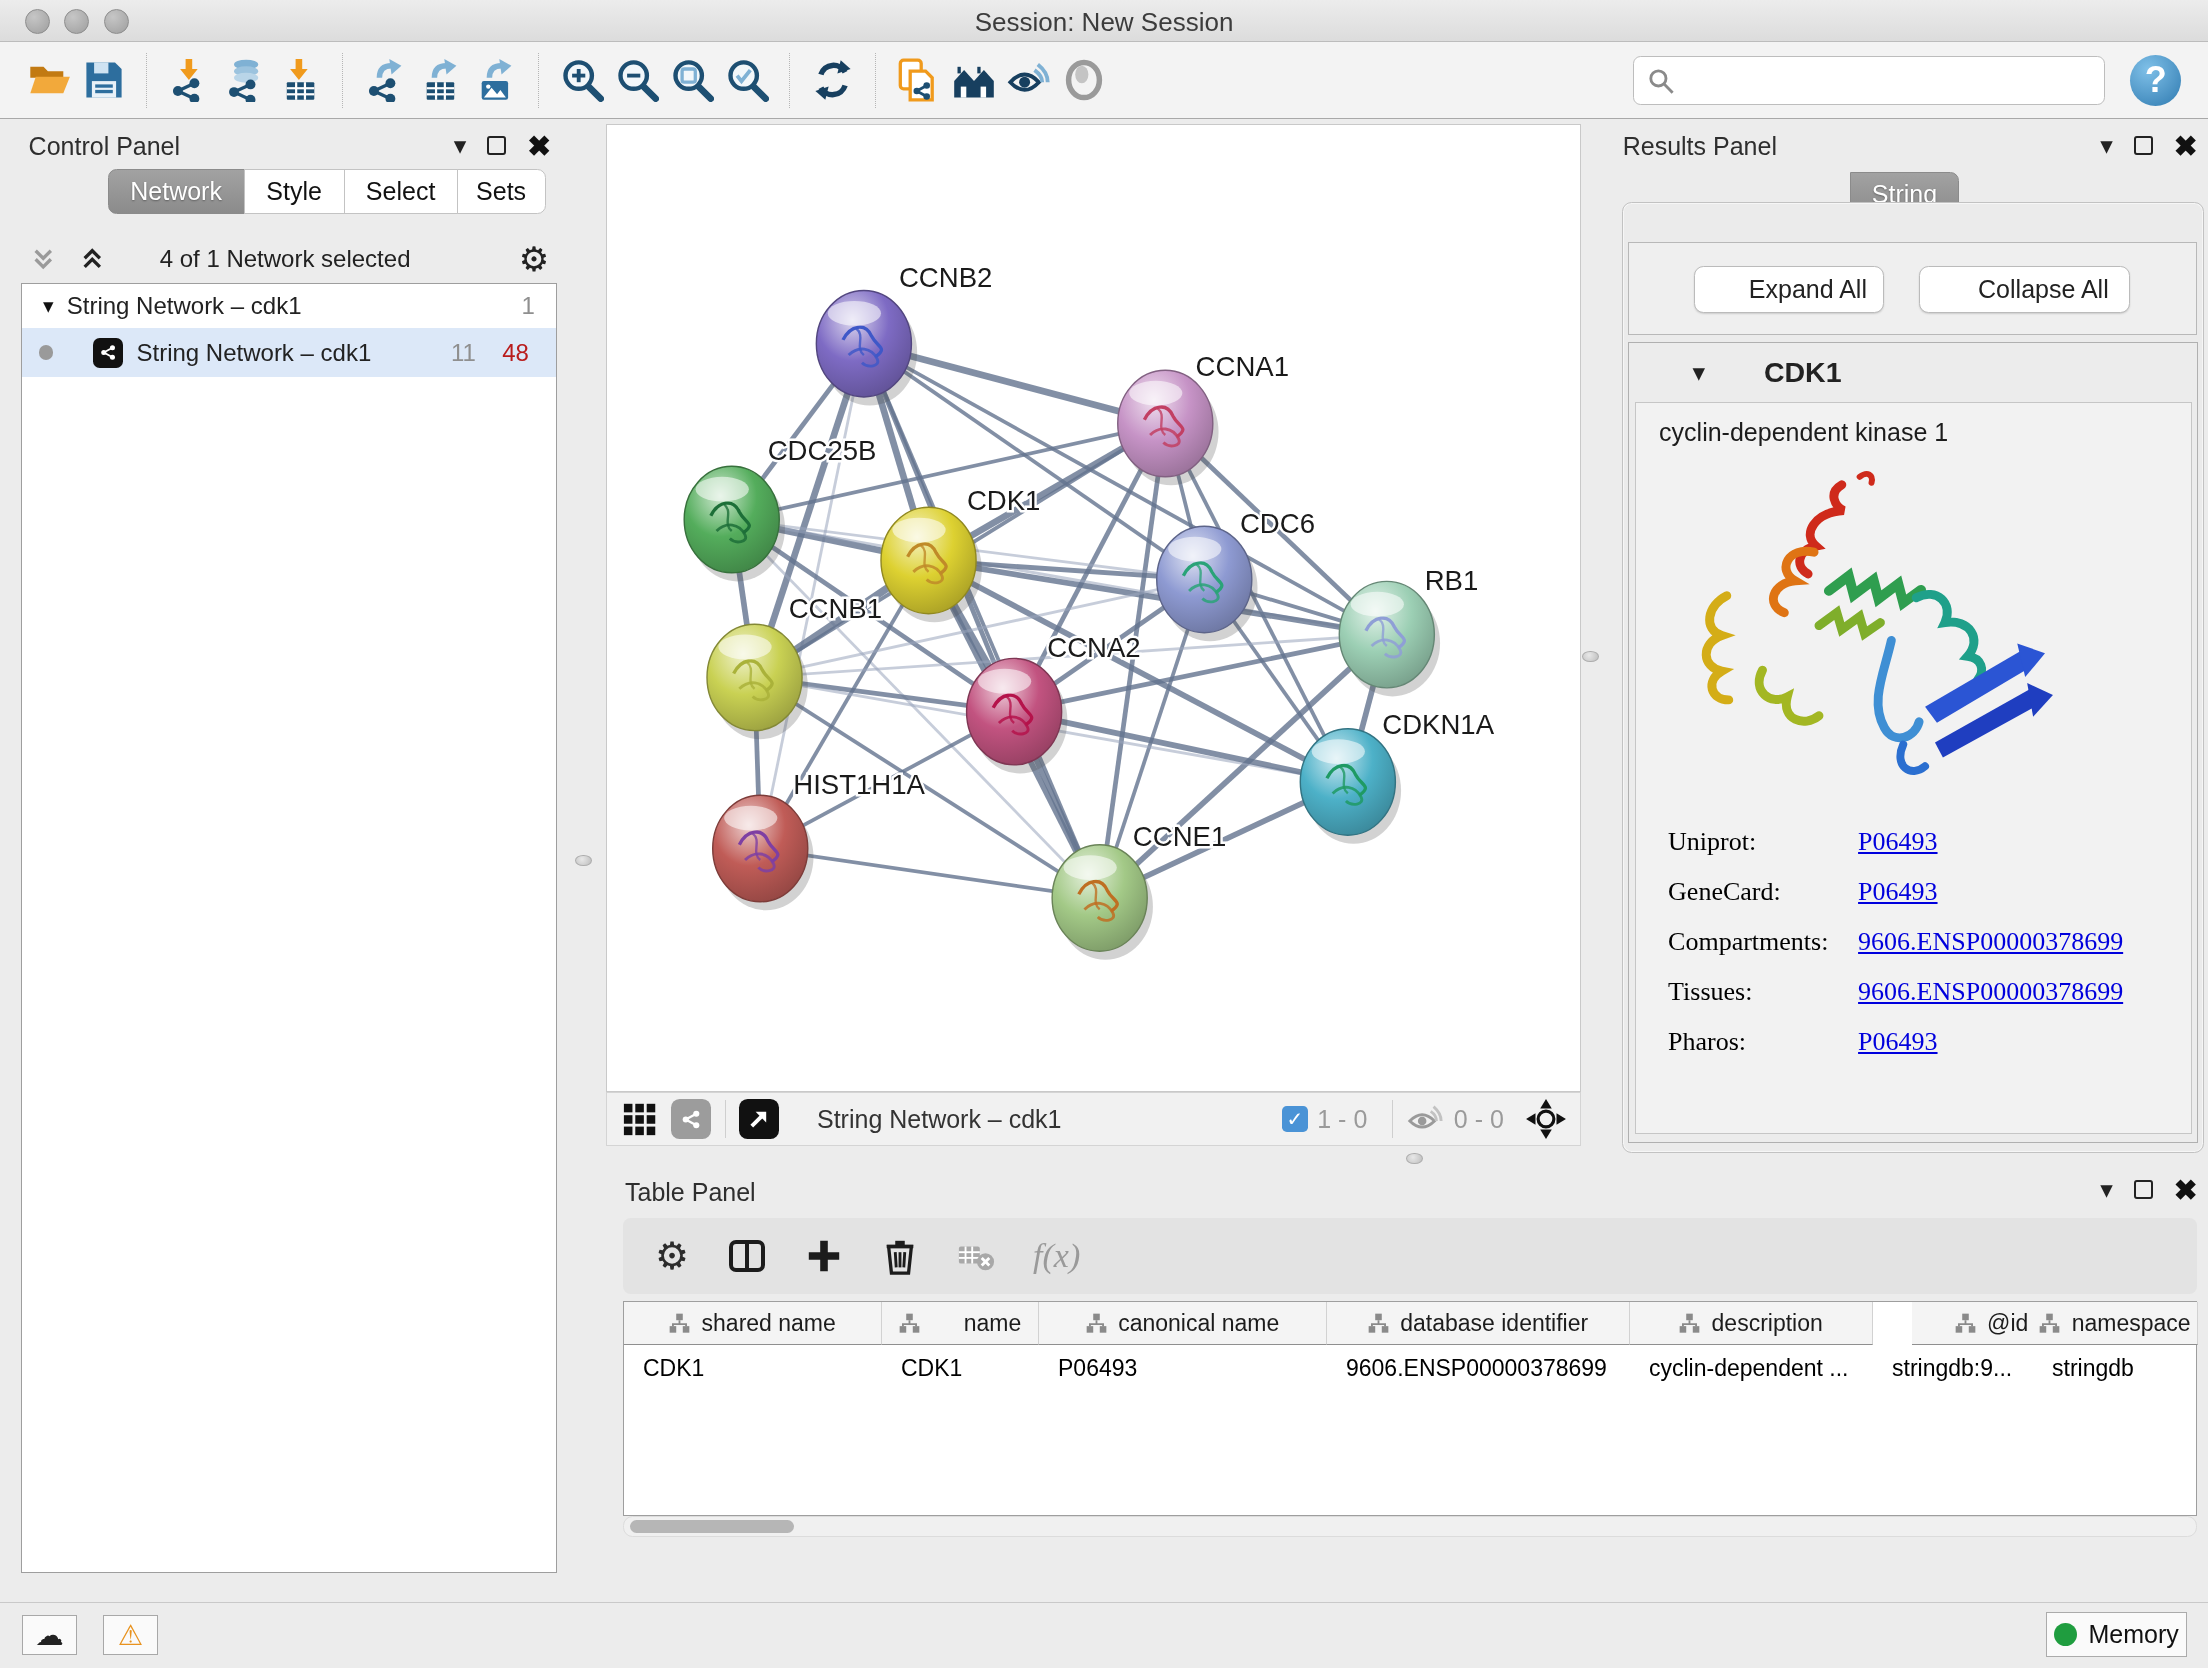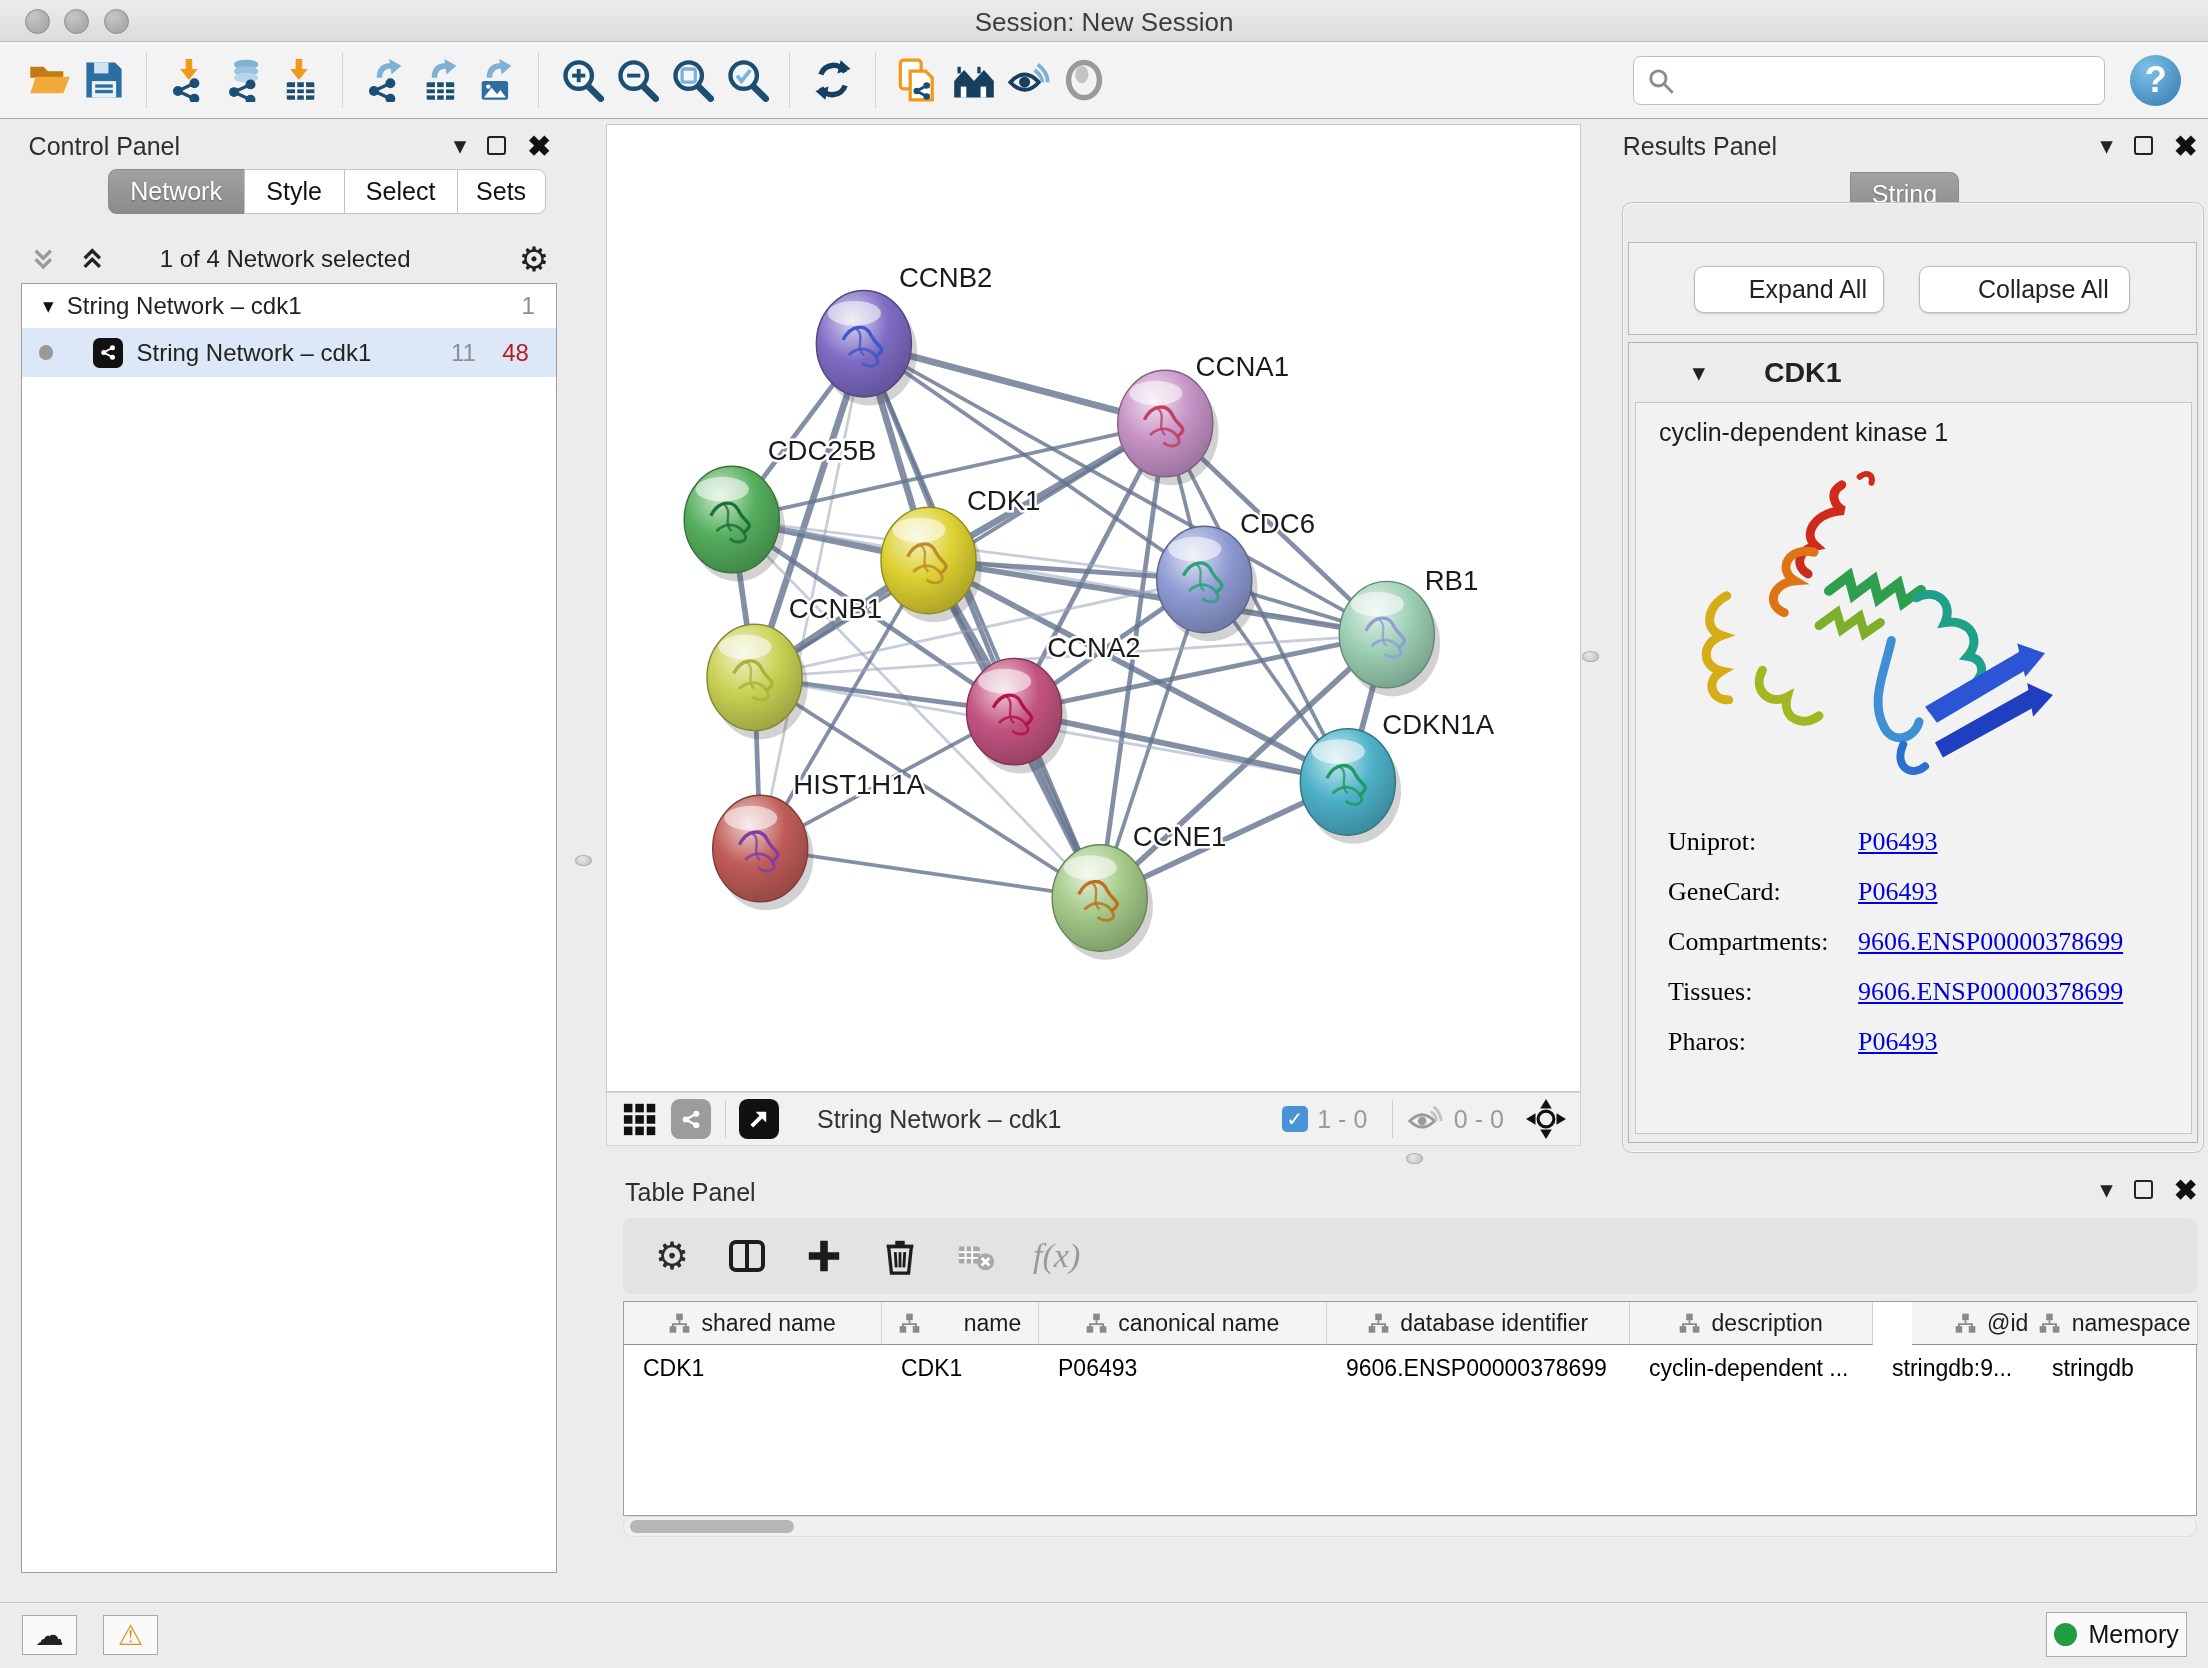--- a/index.html
+++ b/index.html
@@ -333,21 +333,21 @@
     <span class="maxbox"></span>
     <span class="closex">✖</span>
   </div>
   <div class="cp-tabs" id="cp-tabs">
       <div class="seg-tab first selected" style="width: 137px;">Network</div>
       <div class="seg-tab" style="width: 101px;">Style</div>
       <div class="seg-tab" style="width: 114px;">Select</div>
       <div class="seg-tab last" style="width: 89px;">Sets</div>
     </div>
   <div class="cp-status">
-    <span class="txt">1 of 4 Network selected</span>
+    <span class="txt">4 of 1 Network selected</span>
     <svg class="chev" width="28.5" height="28.5" viewBox="0 0 30 30">
         <g stroke="#9a9a9a" stroke-width="3.5" fill="none">
           <path d="M7 6l8 8 8-8"></path>
           <path d="M7 15l8 8 8-8"></path>
         </g>
       </svg>
     <svg class="chev" width="28.5" height="28.5" viewBox="0 0 30 30">
         <g stroke="#222" stroke-width="3.5" fill="none">
           <path d="M7 14l8-8 8 8"></path>
           <path d="M7 23l8-8 8 8"></path>

